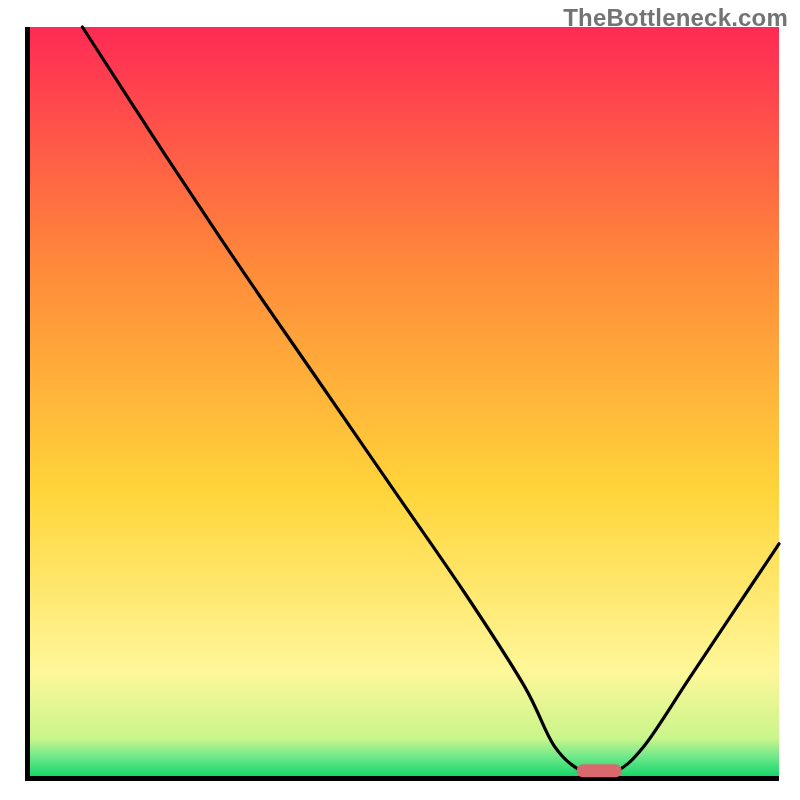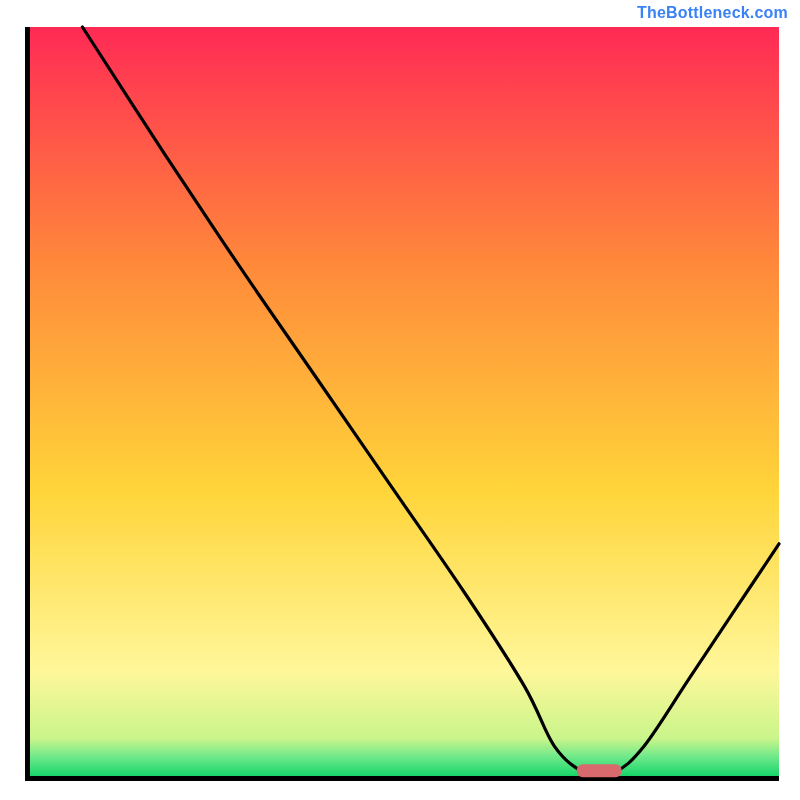--- a/index.html
+++ b/index.html
@@ -13,23 +13,23 @@
   }
   .stage {
     position: relative;
     width: 800px;
     height: 800px;
   }
   .watermark {
     position: absolute;
     top: 4px;
     right: 12px;
-    font-size: 16px;
+    font-size: 24px;
     font-weight: 600;
-    color: #3b82f6;
+    color: #737373;
     letter-spacing: 0.2px;
     user-select: none;
   }
   .plot-frame {
     position: absolute;
     left: 25px;
     top: 27px;
     width: 754px;
     height: 754px;
     border-left: 5px solid #000;

